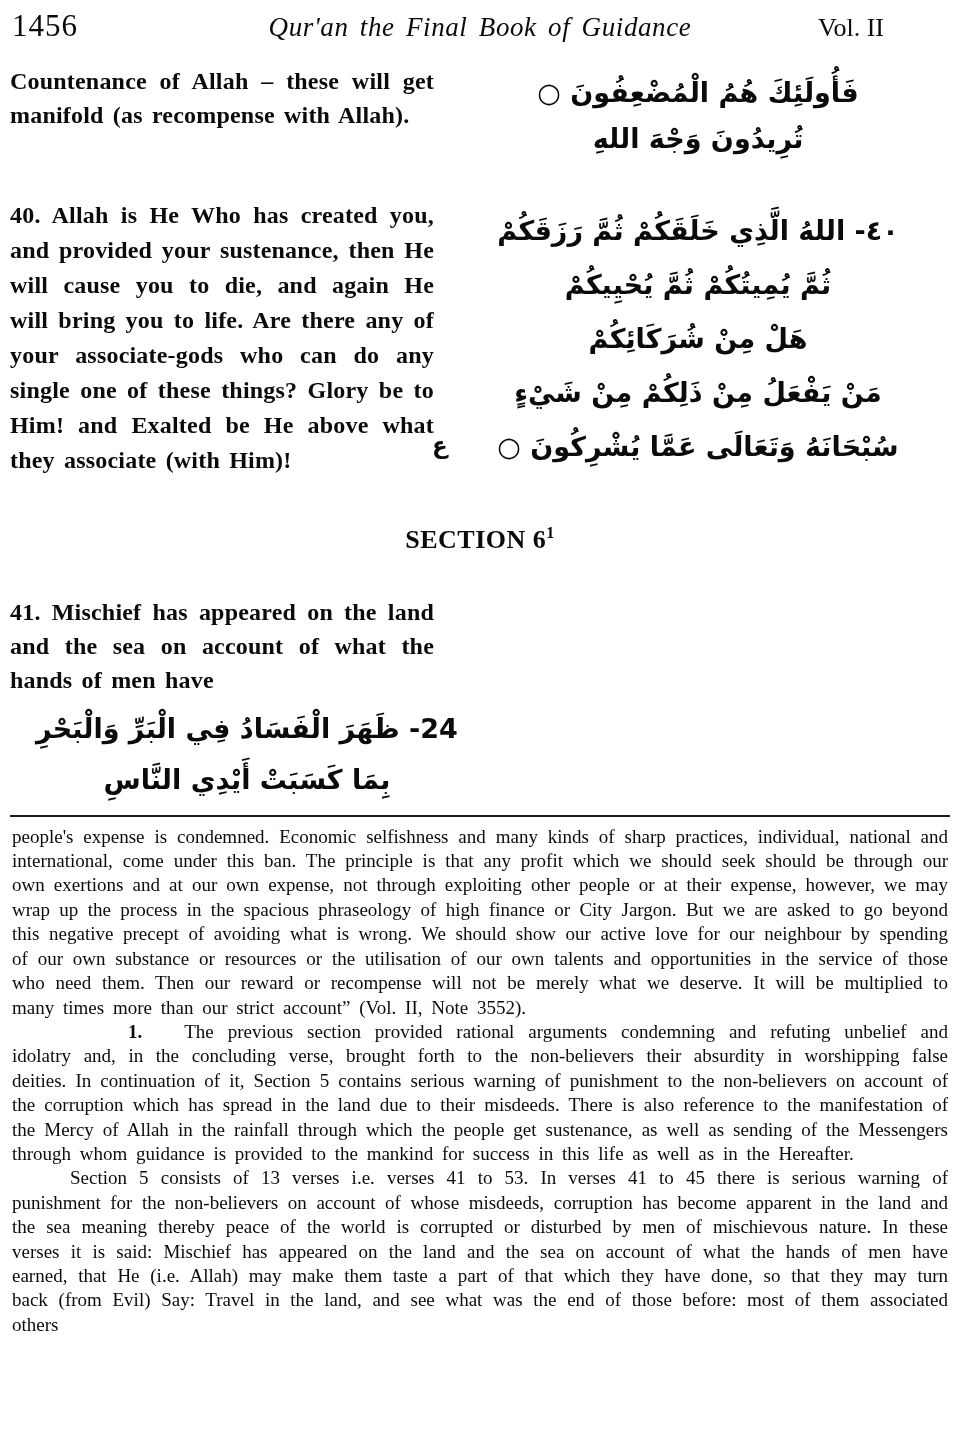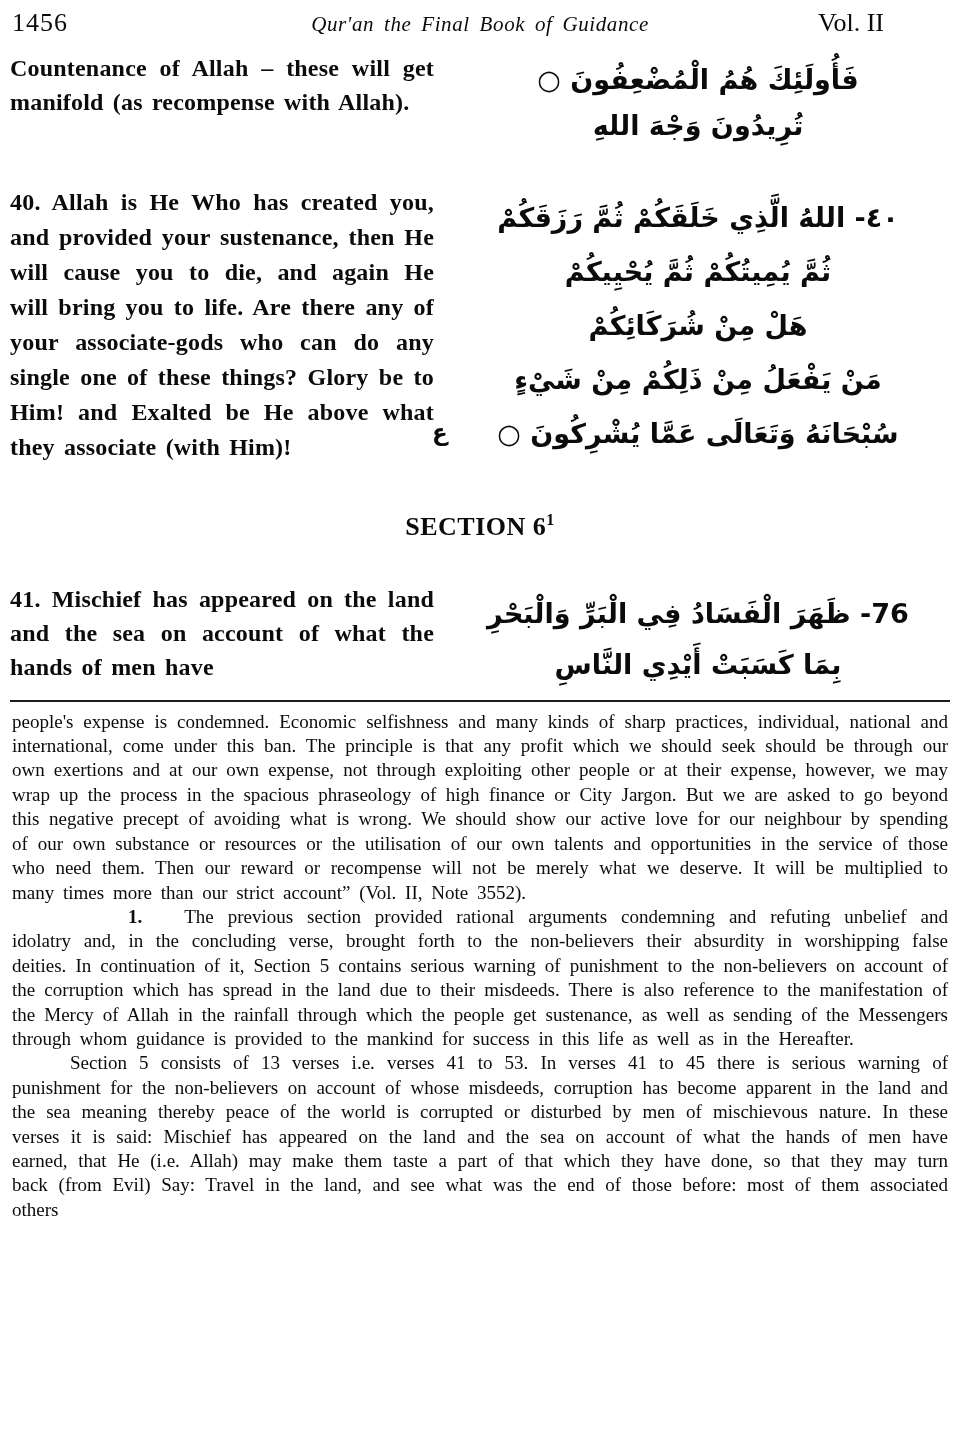--- a/index.html
+++ b/index.html
@@ -23,46 +23,46 @@
   }
 
   
   .hdr {
     display: flex;
     align-items: baseline;
     padding: 2px 2px 0 2px;
   }
   .hdr .num {
     width: 130px;
-    font-size: 26px;
+    font-size: 31px;
     letter-spacing: 1px;
   }
   .hdr .title {
     flex: 1;
     text-align: center;
     font-style: italic;
-    font-size: 21px;
+    font-size: 27px;
     letter-spacing: 0.6px;
     word-spacing: 4px;
   }
   .hdr .vol {
     width: 130px;
     text-align: left;
     font-size: 26px;
   }
 
   
-  .verses { margin-top: 13px; }
+  .verses { margin-top: 20px; }
   .verse-row {
     display: flex;
     align-items: flex-start;
   }
   .row-39 { margin-bottom: 36px; }
   .row-40 { margin-bottom: 0; }
-  .row-41 { margin-bottom: 0; }
+  .row-41 { margin-bottom: 0; flex-direction: column; }
 
   .eng {
     width: 424px;
     font-weight: bold;
     font-size: 24px;
     line-height: 34px;
     text-align: justify;
     letter-spacing: 0.2px;
     word-spacing: 3px;
   }
@@ -159,21 +159,21 @@
       </div>
     </div>
 
     <div class="section-heading">
       <span>SECTION 6</span><sup>1</sup>
     </div>
 
     <div class="verse-row row-41">
       <div class="eng">41. Mischief has appeared on the land and the sea on account of what the hands of men have</div>
       <div class="ara">
-        <div class="ar-line">76- ظَهَرَ الْفَسَادُ فِي الْبَرِّ وَالْبَحْرِ</div>
+        <div class="ar-line">24- ظَهَرَ الْفَسَادُ فِي الْبَرِّ وَالْبَحْرِ</div>
         <div class="ar-line">بِمَا كَسَبَتْ أَيْدِي النَّاسِ</div>
       </div>
     </div>
 
   </div>
 
   <hr class="divider">
 
   <div class="footnotes">
     <p><span>people's expense is condemned. Economic selfishness and many kinds of sharp practices, individual, national and international, come under this ban. The principle is that any profit which we should seek should be through our own exertions and at our own expense, not through exploiting other people or at their expense, however, we may wrap up the process in the spacious phraseology of high finance or City Jargon. But we are asked to go beyond this negative precept of avoiding what is wrong. We should show our active love for our neighbour by spending of our own substance or resources or the utilisation of our own talents and opportunities in the service of those who need them. Then our reward or recompense will not be merely what we deserve. It will be multiplied to many times more than our strict account” (Vol. II, Note 3552).</span></p>

